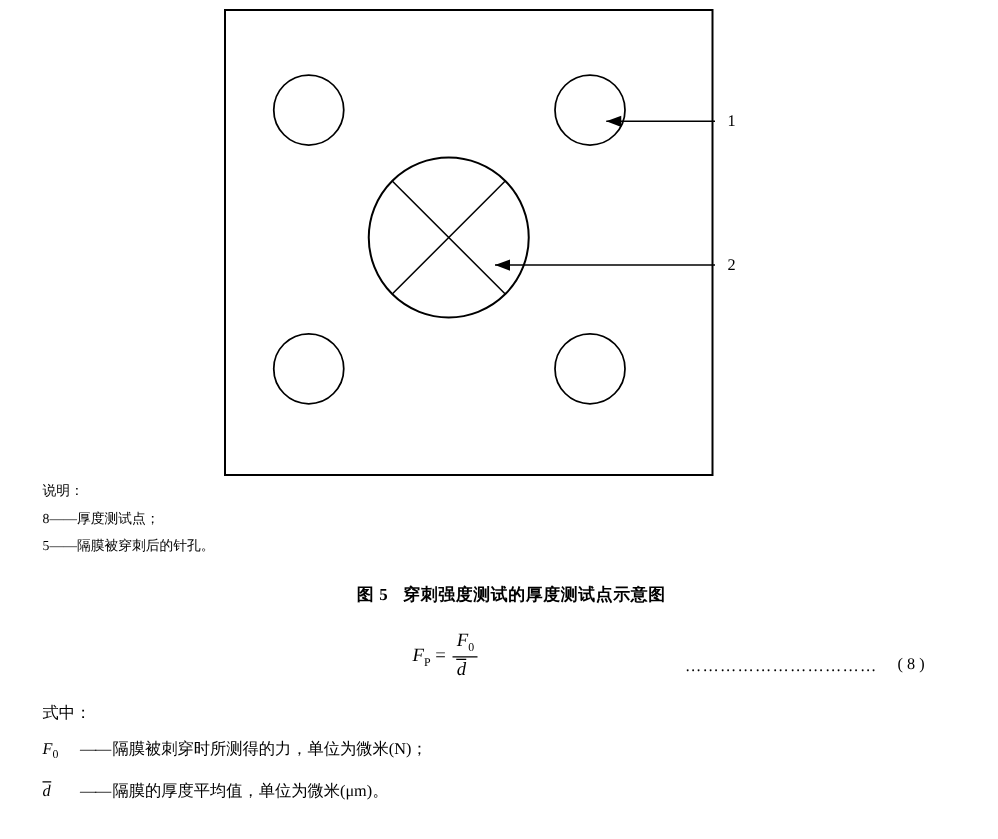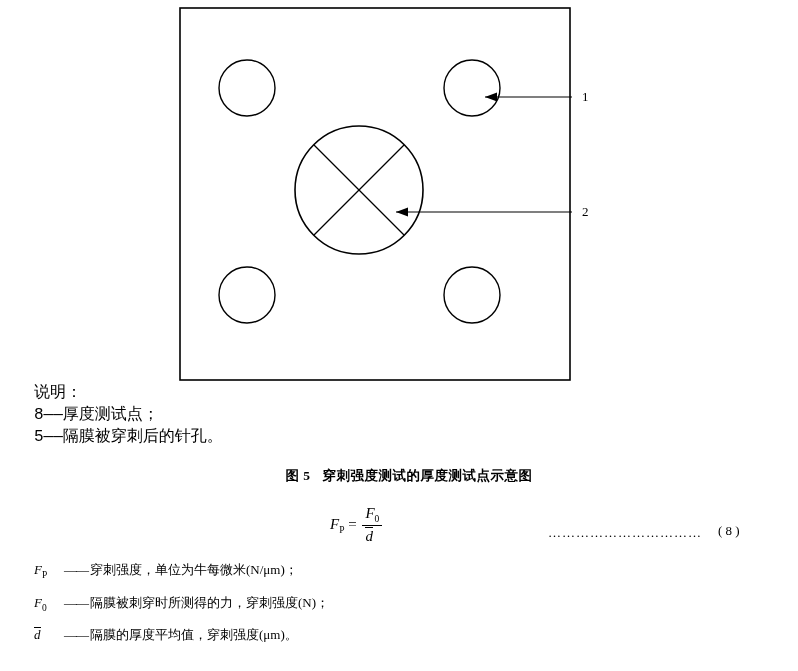--- a/index.html
+++ b/index.html
@@ -34,23 +34,23 @@
     left: 0;
     top: 0;
   }
 
   
   #legend {
     position: absolute;
     left: 34px;
     top: 382px;
     width: 500px;
-    font-size: 16px;
+    font-size: 11px;
     line-height: 22px;
-    font-family: Liberation Mono, monospace;
+    font-family: Liberation Serif, serif;
   }
   #legend .legend-line {
     white-space: nowrap;
   }
 
   
   #fig-caption {
     position: absolute;
     left: 0;
     top: 467px;
@@ -197,27 +197,25 @@
       <span class="frac">
         <span class="num"><span class="ital">F</span><span class="sub">0</span></span>
         <span class="den"><span class="overbar">d</span></span>
       </span>
     </div>
     <div id="dots-eq">……………………………</div>
     <div id="eq-number">( 8 )</div>
   </div>
 
   <div id="defs">
+    <div class="def-head">式中：</div>
+
 
     <div class="def-line">
-      <span class="sym"><span class="ital">F</span><span class="sub">P</span></span><span class="dash">——</span><span>穿刺强度，单位为牛每微米(N/μm)；</span>
+      <span class="sym"><span class="ital">F</span><span class="sub">0</span></span><span class="dash">——</span><span>隔膜被刺穿时所测得的力，单位为微米(N)；</span>
     </div>
 
     <div class="def-line">
-      <span class="sym"><span class="ital">F</span><span class="sub">0</span></span><span class="dash">——</span><span>隔膜被刺穿时所测得的力，穿刺强度(N)；</span>
+      <span class="sym"><span class="ital overbar">d</span></span><span class="dash">——</span><span>隔膜的厚度平均值，单位为微米(μm)。</span>
     </div>
-
-    <div class="def-line">
-      <span class="sym"><span class="ital overbar">d</span></span><span class="dash">——</span><span>隔膜的厚度平均值，穿刺强度(μm)。</span>
-    </div>
   </div>
 
 </div>
 
 </body></html>

